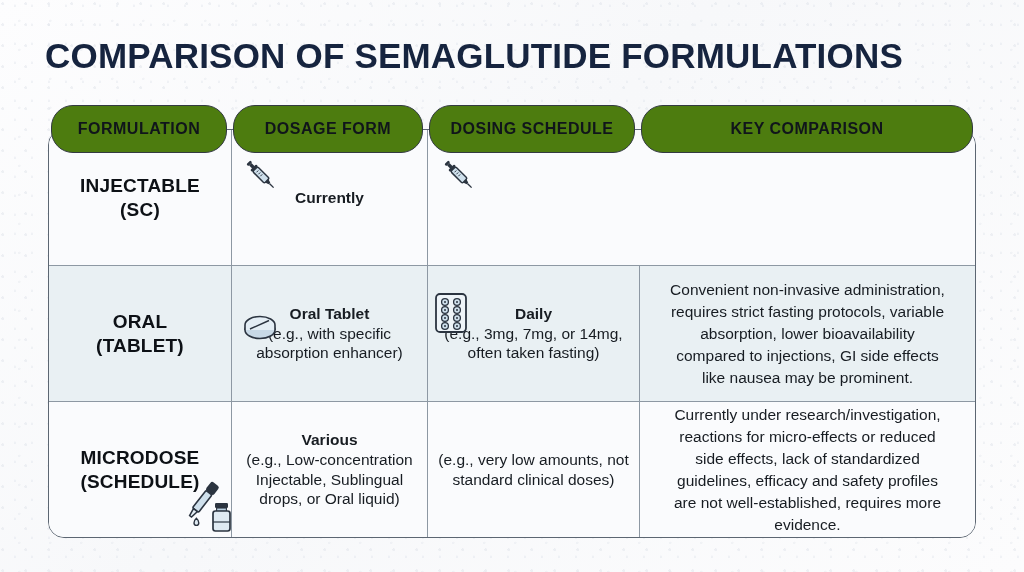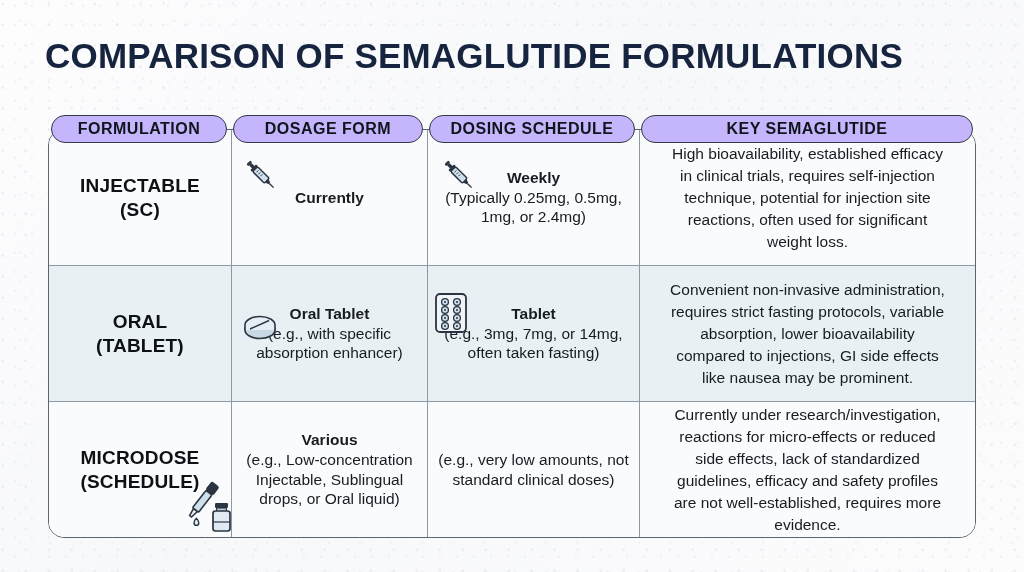--- a/index.html
+++ b/index.html
@@ -135,24 +135,24 @@
     justify-content: center;
     padding: 0 3px;
   }
   .s-form { flex: 0 0 182px; }
   .s-dose { flex: 0 0 196px; }
   .s-sched{ flex: 0 0 212px; }
   .s-key  { flex: 1 1 auto; }
 
   .pill {
     width: 100%;
-    height: 28px;
+    height: 48px;
     border: 1.7px solid #333a42;
     border-radius: 22px;
-    background: #c4b5fd;
+    background: #4d7c0f;
     display: flex;
     align-items: center;
     justify-content: center;
     font-size: 16px;
     font-weight: 700;
     letter-spacing: .5px;
     color: #10151b;
     pointer-events: auto;
     white-space: nowrap;
   }
@@ -180,21 +180,21 @@
   <div class="pill-slot s-form">
     <div class="pill">FORMULATION</div>
   </div>
   <div class="pill-slot s-dose">
     <div class="pill">DOSAGE FORM</div>
   </div>
   <div class="pill-slot s-sched">
     <div class="pill">DOSING SCHEDULE</div>
   </div>
   <div class="pill-slot s-key">
-    <div class="pill">KEY SEMAGLUTIDE</div>
+    <div class="pill">KEY COMPARISON</div>
   </div>
 </div>
 
 <div class="table-wrap">
   <div class="table">
 
     <div class="row r1">
       <div class="cell c-form">
         <div class="formulation-label">
           <span>INJECTABLE</span><br>
@@ -228,29 +228,22 @@
             <rect x="22.2" y="9" width="3.6" height="5" fill="#2b3440"></rect>
             <rect x="19.5" y="13.5" width="9" height="3" rx="1.2" fill="#2b3440"></rect>
             <rect x="20.2" y="16.5" width="7.6" height="18" rx="1.6" fill="#cfe0ec" stroke="#2b3440" stroke-width="1.6"></rect>
             <line x1="22.6" y1="20" x2="25.4" y2="20" stroke="#2b3440" stroke-width="1"></line>
             <line x1="22.6" y1="23" x2="25.4" y2="23" stroke="#2b3440" stroke-width="1"></line>
             <line x1="22.6" y1="26" x2="25.4" y2="26" stroke="#2b3440" stroke-width="1"></line>
             <path d="M21.5 34.5 L26.5 34.5 L25.3 38.5 L22.7 38.5 Z" fill="#2b3440"></path>
             <line x1="24" y1="38.5" x2="24" y2="45" stroke="#2b3440" stroke-width="1.5"></line>
           </g>
         </svg>
-        <div class="cell-body">
-          <span class="lead">Weekly</span>
-          <span>(Typically 0.25mg, 0.5mg, 1mg, or 2.4mg)</span>
-        </div>
-      </div>
-
-      <div class="cell c-key">
-        <div class="key-text">High bioavailability, established efficacy in clinical trials, requires self-injection technique, potential for injection site reactions, often used for significant weight loss.</div>
-      </div>
+      </div>
+
     </div>
 
     <div class="row r2">
       <div class="cell c-form">
         <div class="formulation-label">
           <span>ORAL</span><br>
           <span>(TABLET)</span>
         </div>
       </div>
 
@@ -284,21 +277,21 @@
               <circle cx="23" cy="10" r="1"></circle>
             <circle cx="11" cy="18" r="1"></circle>
               <circle cx="23" cy="18" r="1"></circle>
             <circle cx="11" cy="26" r="1"></circle>
               <circle cx="23" cy="26" r="1"></circle>
             <circle cx="11" cy="34" r="1"></circle>
               <circle cx="23" cy="34" r="1"></circle>
           </g>
         </svg>
         <div class="cell-body">
-          <span class="lead">Tablet</span>
+          <span class="lead">Daily</span>
           <span>(e.g., 3mg, 7mg, or 14mg, often taken fasting)</span>
         </div>
       </div>
 
       <div class="cell c-key">
         <div class="key-text">Convenient non-invasive administration, requires strict fasting protocols, variable absorption, lower bioavailability compared to injections, GI side effects like nausea may be prominent.</div>
       </div>
     </div>
 
     <div class="row r3">

